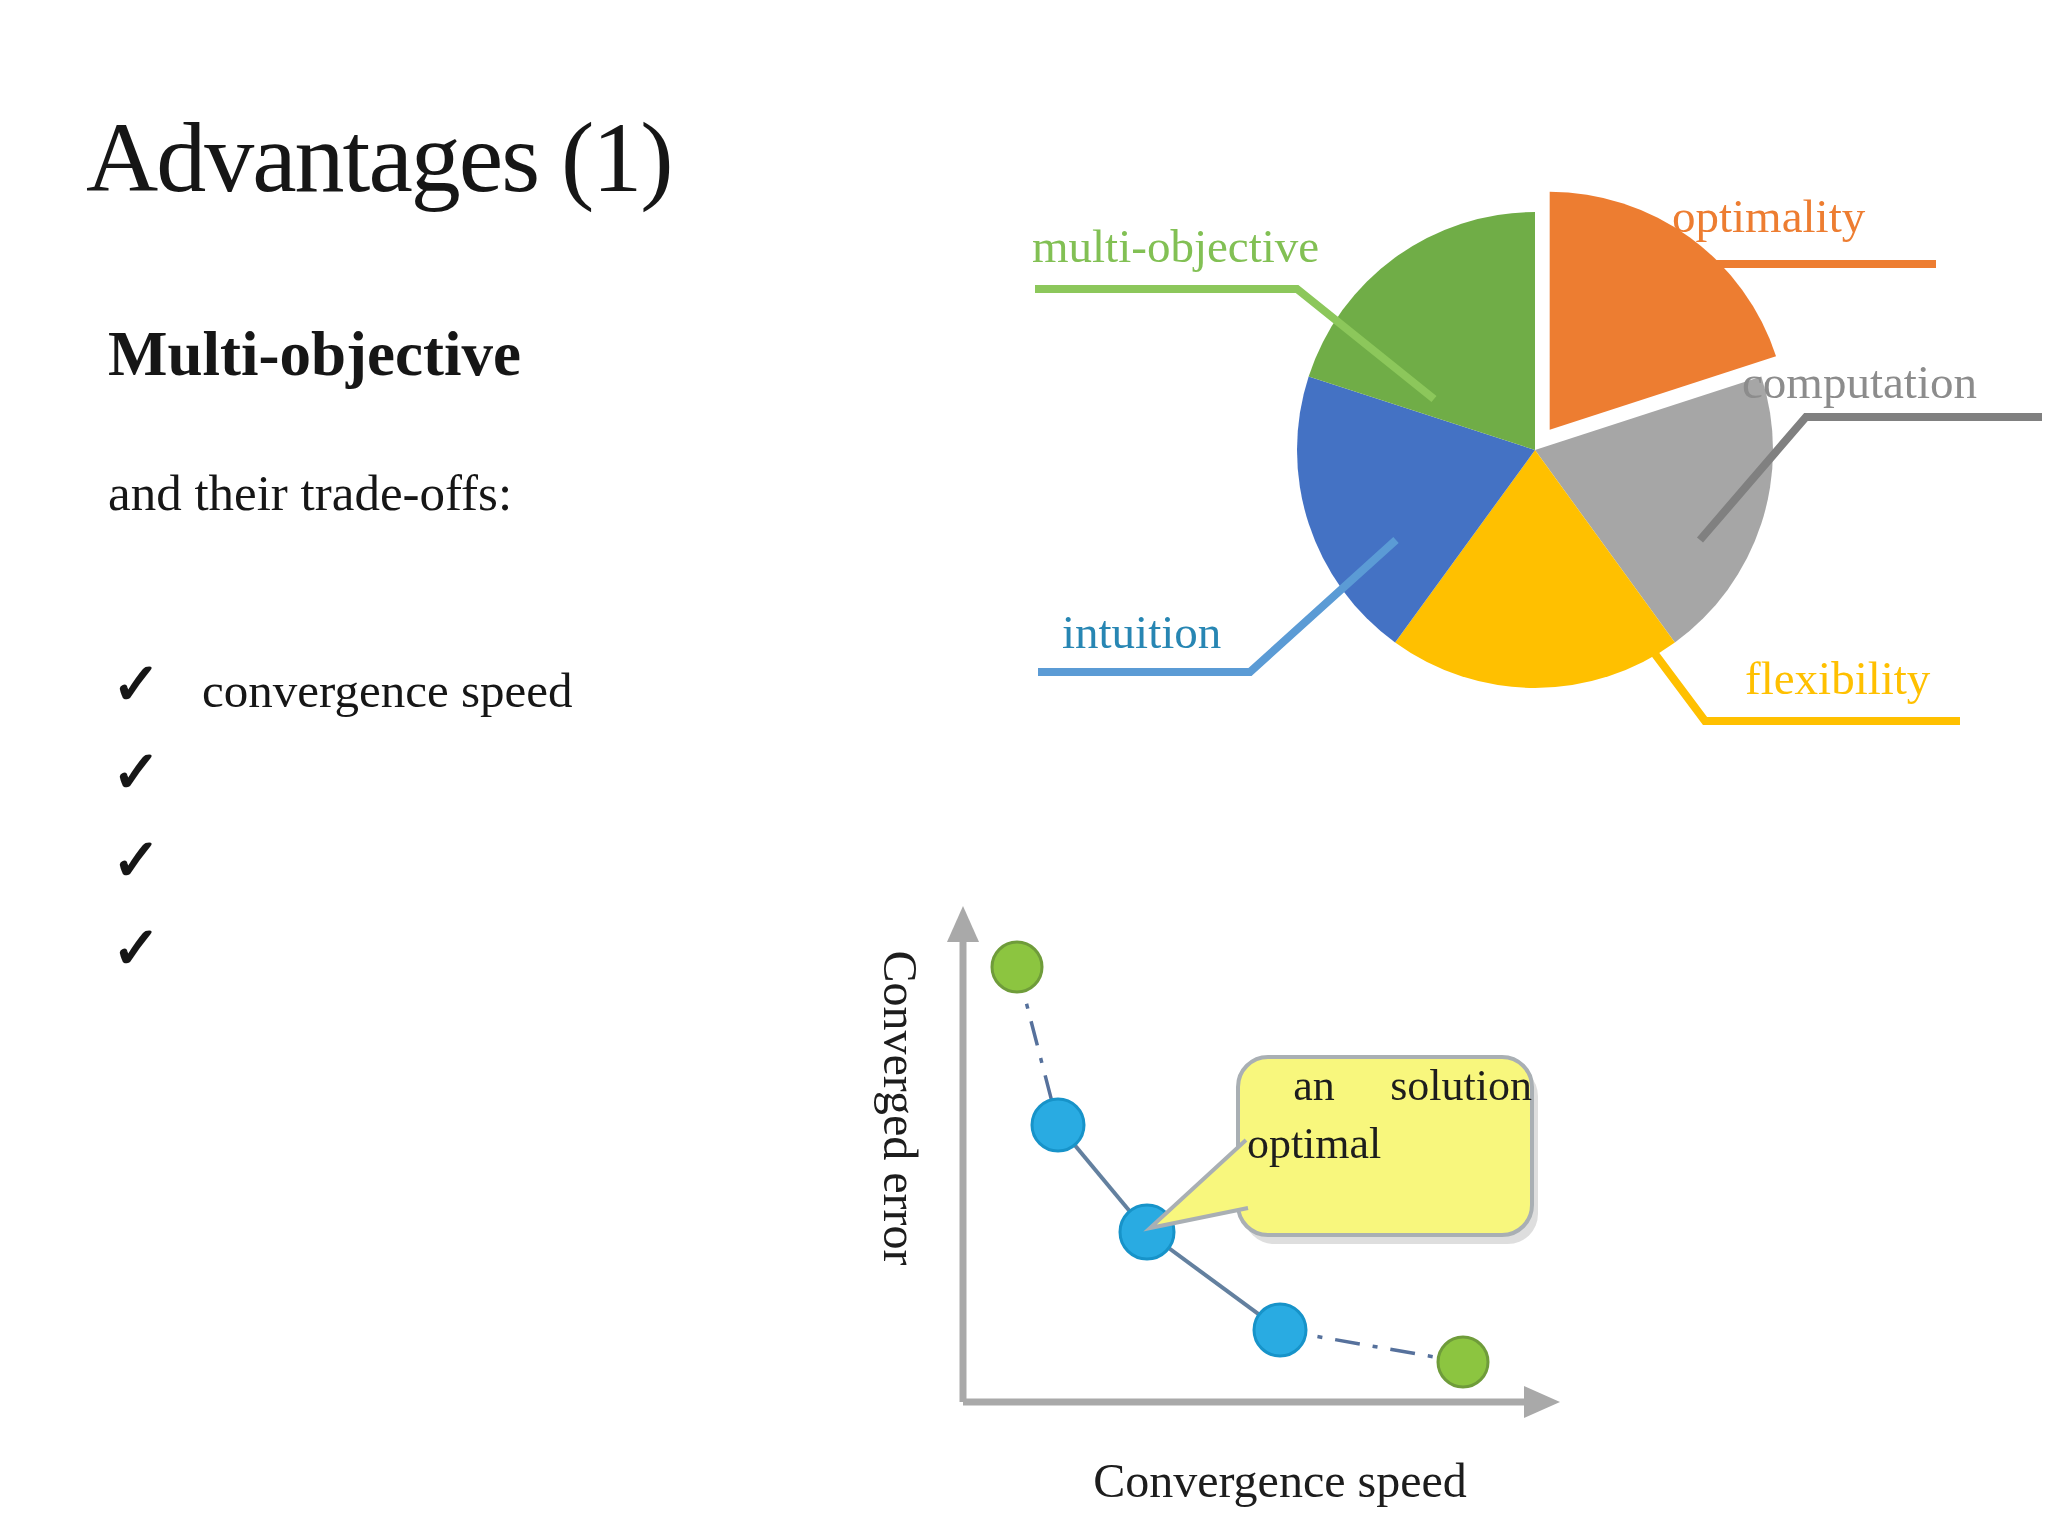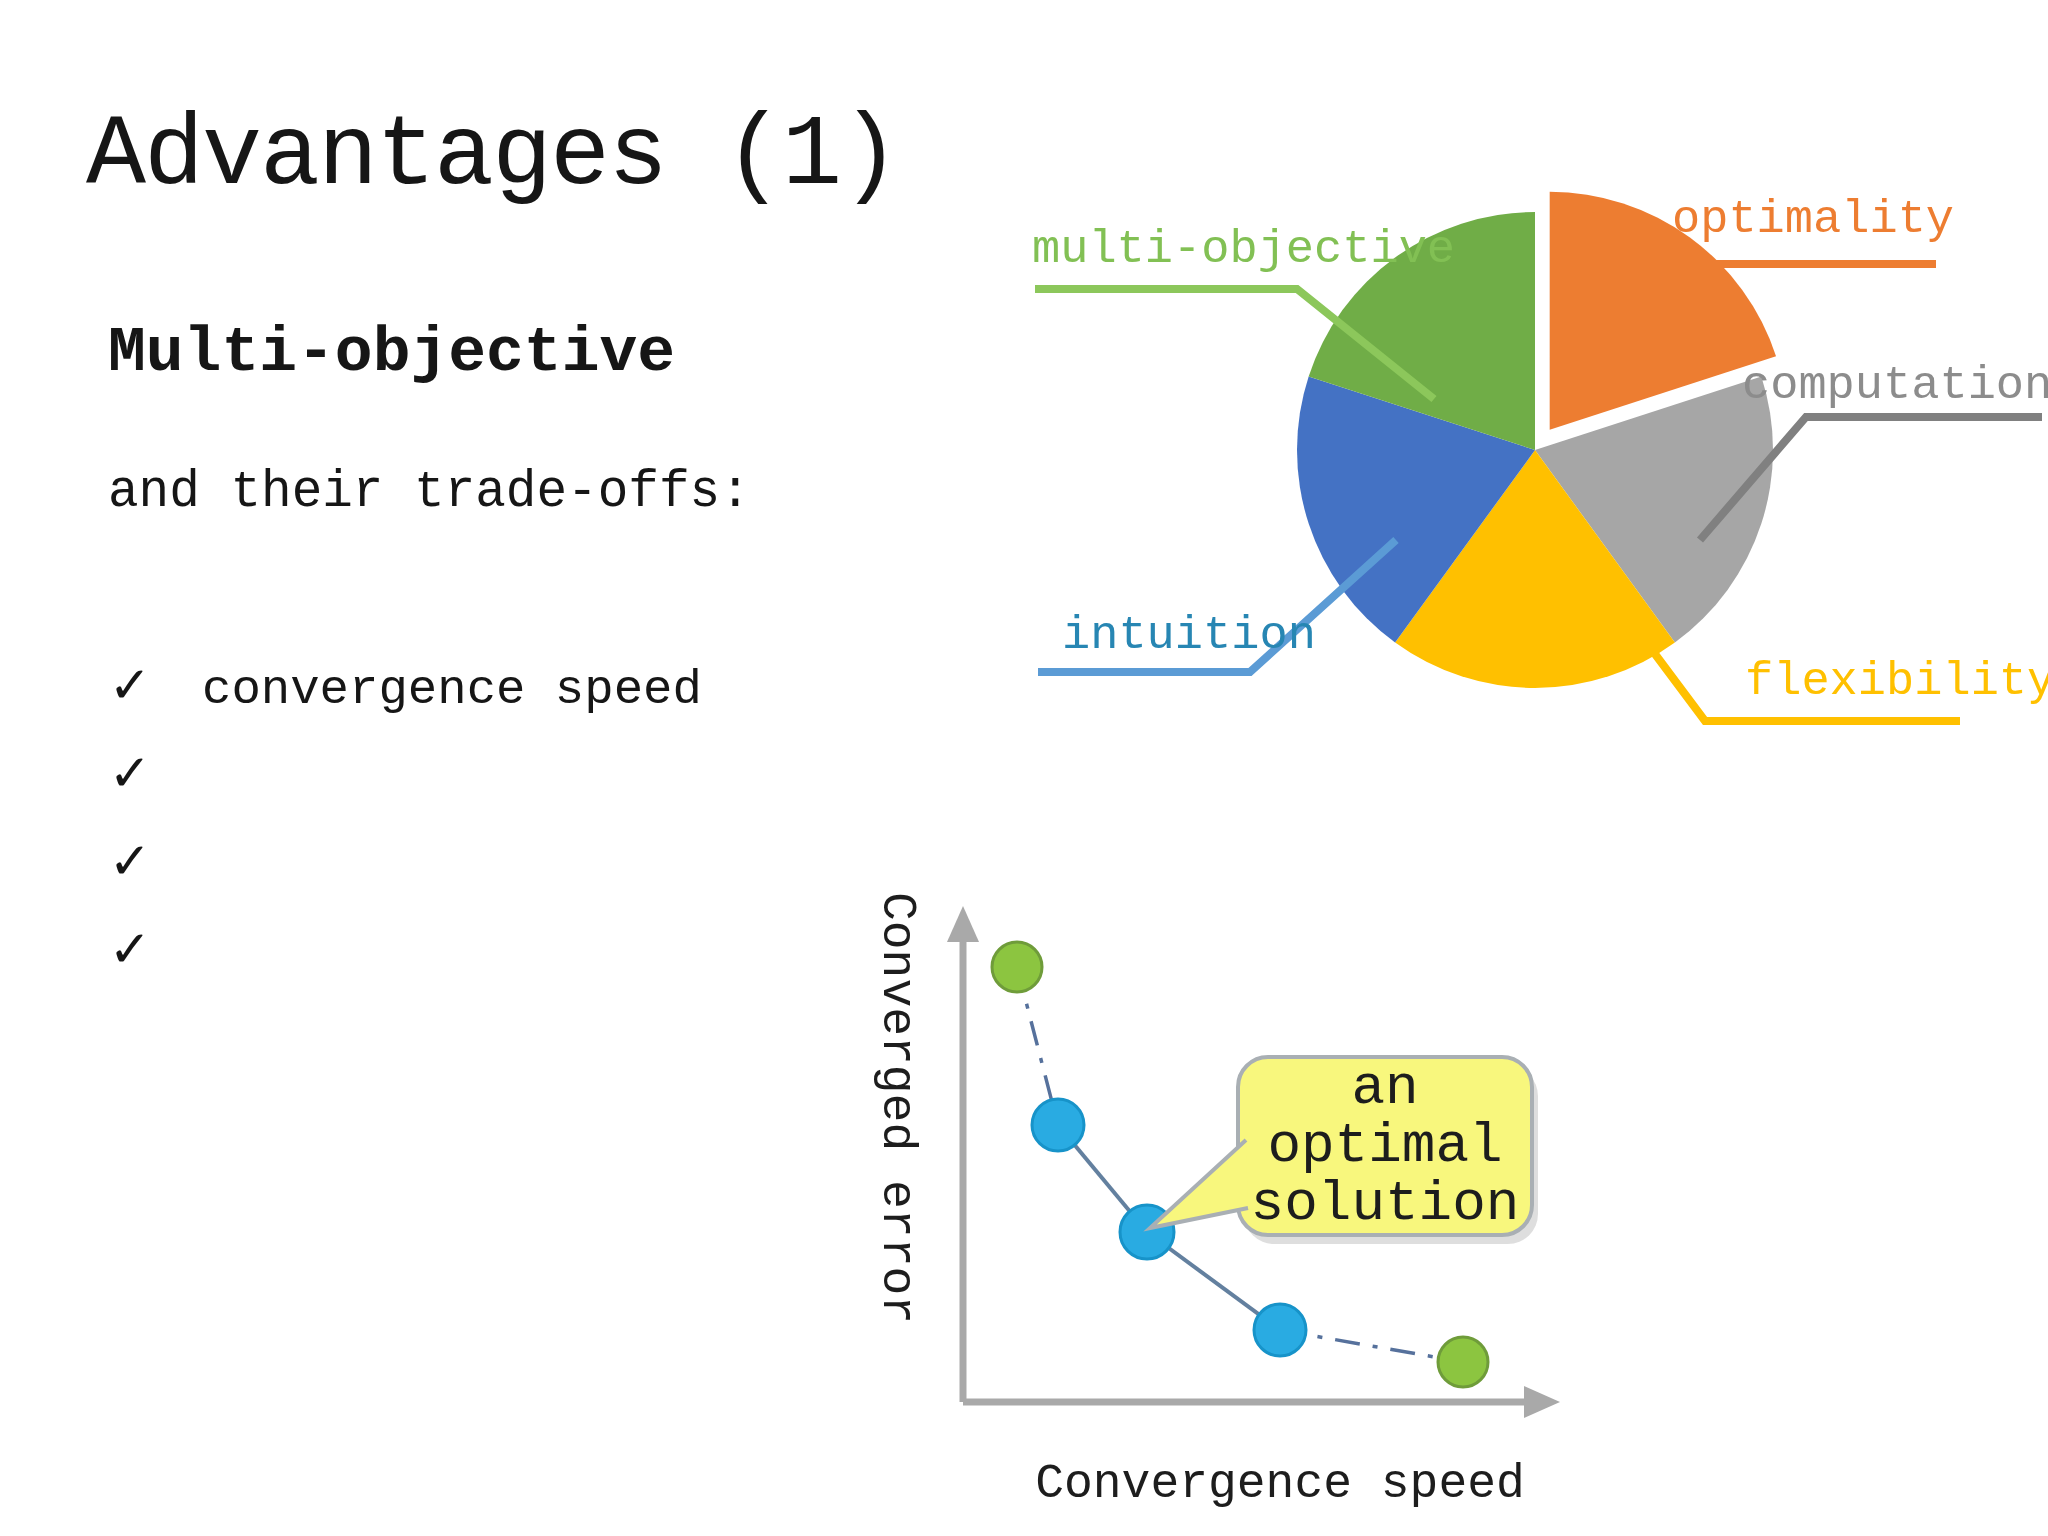--- a/index.html
+++ b/index.html
@@ -1,31 +1,31 @@
 <!DOCTYPE html>
 <html><head>
 <meta charset="utf-8">
 <style>
   html,body{margin:0;padding:0;background:#ffffff;}
   .slide{
     position:relative;width:2048px;height:1536px;background:#ffffff;overflow:hidden;
-    font-family:Liberation Mono, monospace;color:#161616;
+    font-family:Liberation Serif, serif;color:#161616;
   }
   .title{position:absolute;left:86px;top:100px;font-size:100px;font-weight:400;letter-spacing:-2px;white-space:nowrap;}
   .heading{position:absolute;left:108px;top:318px;font-size:63px;font-weight:700;white-space:nowrap;}
   .leadin{position:absolute;left:108px;top:452px;font-size:51px;font-weight:400;white-space:nowrap;margin-top:12px;}
   .checklist{position:absolute;left:112px;top:646px;list-style:none;margin:0;padding:0;}
   .checklist li{display:flex;align-items:center;height:88px;font-size:49px;white-space:nowrap;}
   .check{display:inline-block;width:90px;font-size:58px;font-weight:700;transform:translateY(-6px);}
   .chart-layer{position:absolute;left:0;top:0;width:2048px;height:1536px;z-index:2;}
   .pie-label{font-size:47px;}
   .axis-label{font-size:48px;fill:#1d1d1d;}
   .callout{
-    position:absolute;z-index:3;display:flex;flex-direction:column;justify-content:center;
-    text-align:center;font-size:56px;line-height:58px;color:#1d1d1d;
+    position:absolute;z-index:3;display:flex;flex-direction:row;justify-content:center;
+    text-align:center;font-size:44px;line-height:58px;color:#1d1d1d;
   }
 </style>
 </head>
 <body>
 
 <div class="slide">
 
   <div class="title">Advantages (1)</div>
   <div class="heading">Multi-objective</div>
   <div class="leadin">and their trade-offs:</div>

